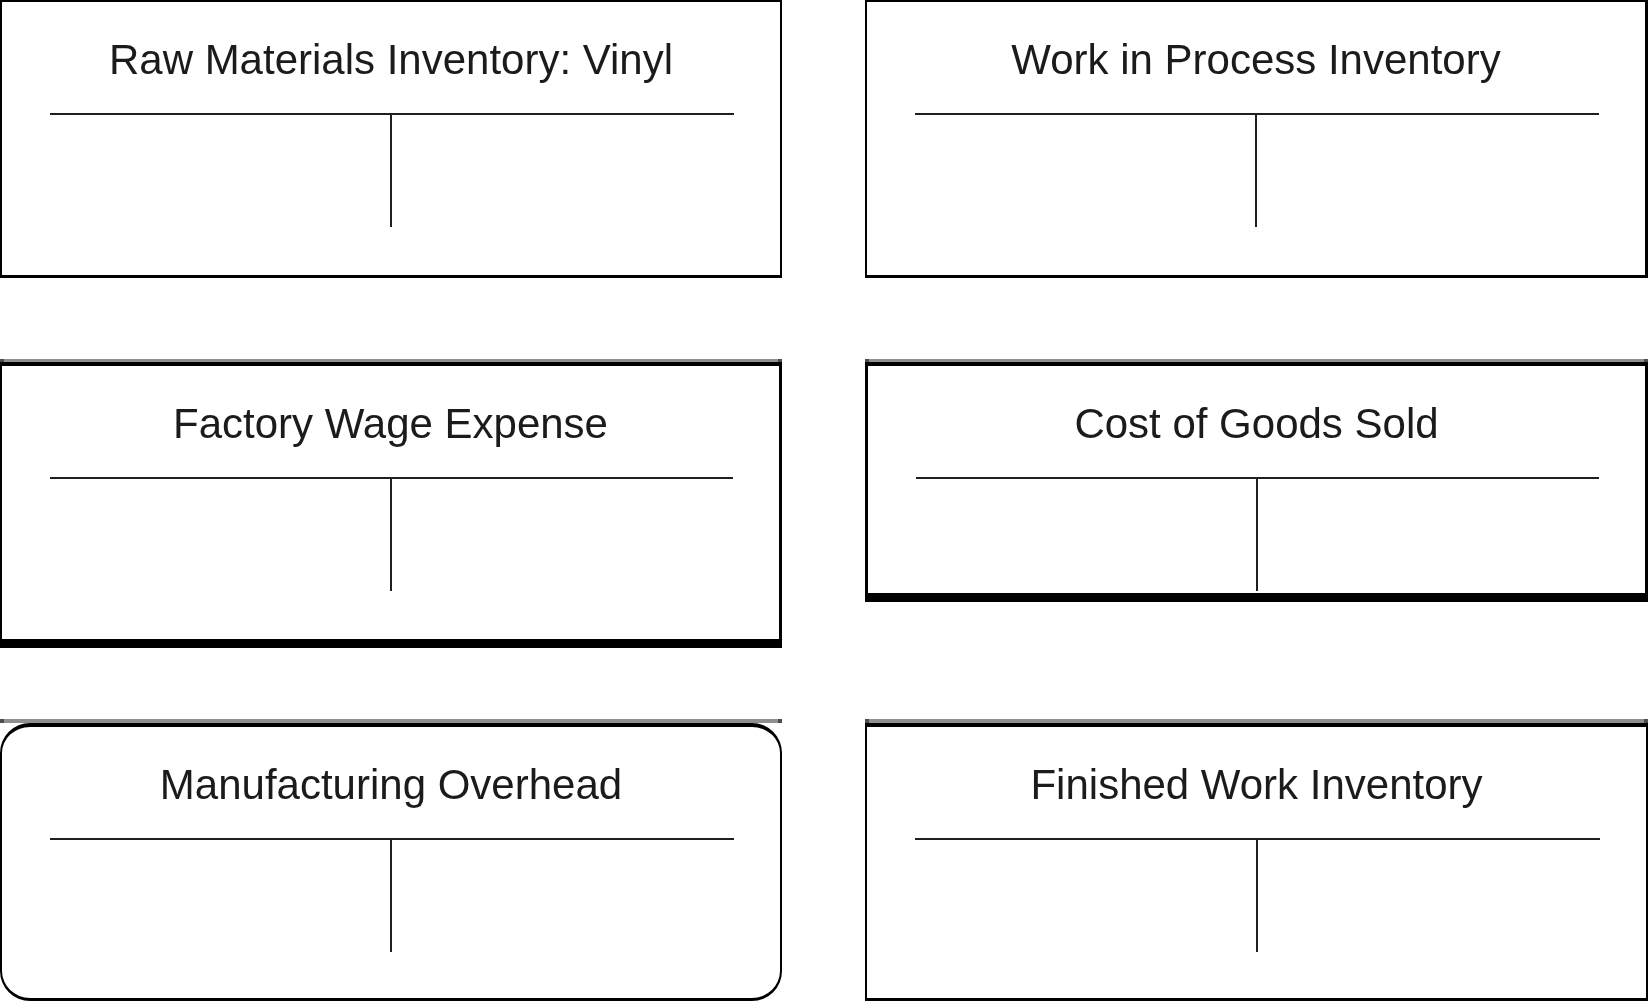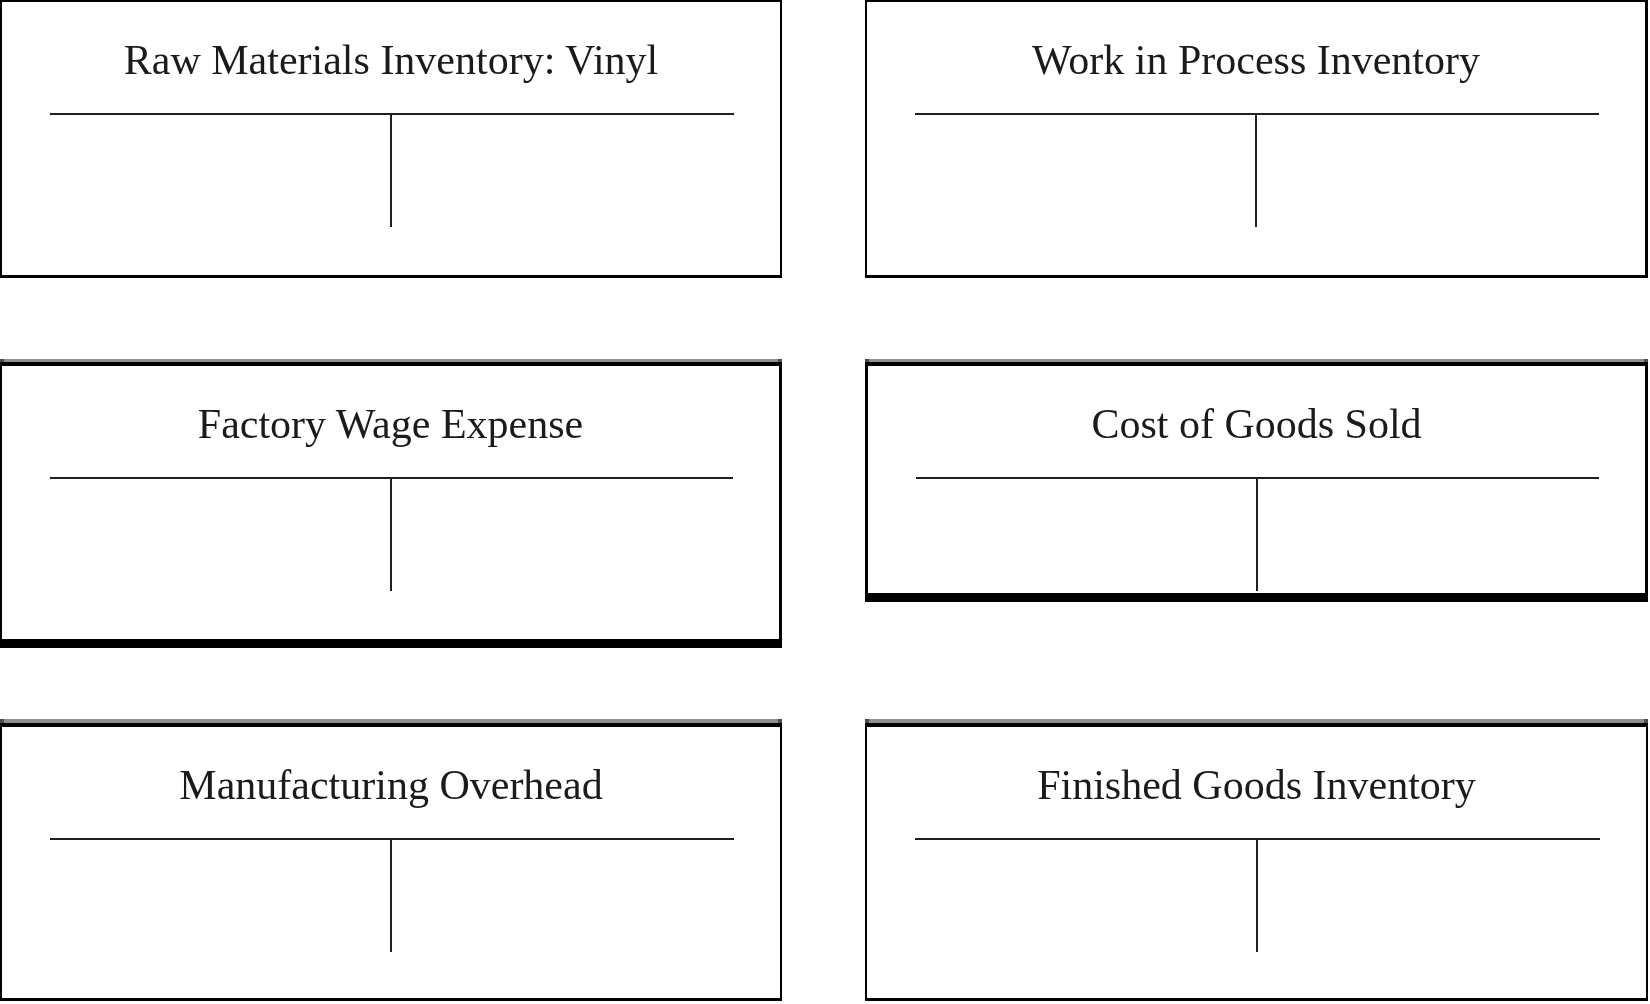--- a/index.html
+++ b/index.html
@@ -5,38 +5,38 @@
   html, body {
     margin: 0;
     padding: 0;
     background: #ffffff;
   }
   .canvas {
     position: relative;
     width: 1650px;
     height: 1004px;
     background: var(--background, #ffffff);
-    font-family: Liberation Serif, serif;
+    font-family: Liberation Sans, sans-serif;
     overflow: hidden;
   }
   .tbox {
     position: absolute;
     box-sizing: border-box;
     border-style: solid;
     border-color: var(--box_border, #000000);
     background: #ffffff;
   }
   
   #b1 { left: 0;     top: 0;     width: 782px; height: 278px; border-width: 2px 2px 3px 2px; }
   #b2 { left: 865px; top: 0;     width: 783px; height: 278px; border-width: 2px 3px 3px 2px; }
   
   #b3 { left: 0;     top: 362px; width: 782px; height: 286px; border-width: 4px 3px 9px 2px; }
   #b4 { left: 865px; top: 362px; width: 783px; height: 240px; border-width: 4px 3px 9px 3px; }
   
-  #b5 { left: 0;     top: 723px; width: 782px; height: 278px; border-width: 4px 2px 3px 2px; }
+  #b5 { left: 0;     top: 723px; width: 782px; height: 278px; border-width: 4px 2px 3px 2px; border-radius: 30px; }
   #b6 { left: 865px; top: 723px; width: 783px; height: 278px; border-width: 4px 2px 3px 2px; }
 
   
   .shadow-strip {
     position: absolute;
     height: 4px;
     background: var(--shadow_gray, #8f8f8f);
     border-left: 4px solid var(--shadow_gray_dark, #4d4d4d);
     border-right: 4px solid var(--shadow_gray_dark, #4d4d4d);
     box-sizing: border-box;
@@ -111,18 +111,18 @@
     <div class="t-v"></div>
   </div>
 
   <div class="tbox" id="b5">
     <div class="account-title">Manufacturing Overhead</div>
     <div class="t-h"></div>
     <div class="t-v"></div>
   </div>
 
   <div class="tbox" id="b6">
-    <div class="account-title">Finished Goods Inventory</div>
+    <div class="account-title">Finished Work Inventory</div>
     <div class="t-h"></div>
     <div class="t-v"></div>
   </div>
 
 </div>
 
 </body></html>

